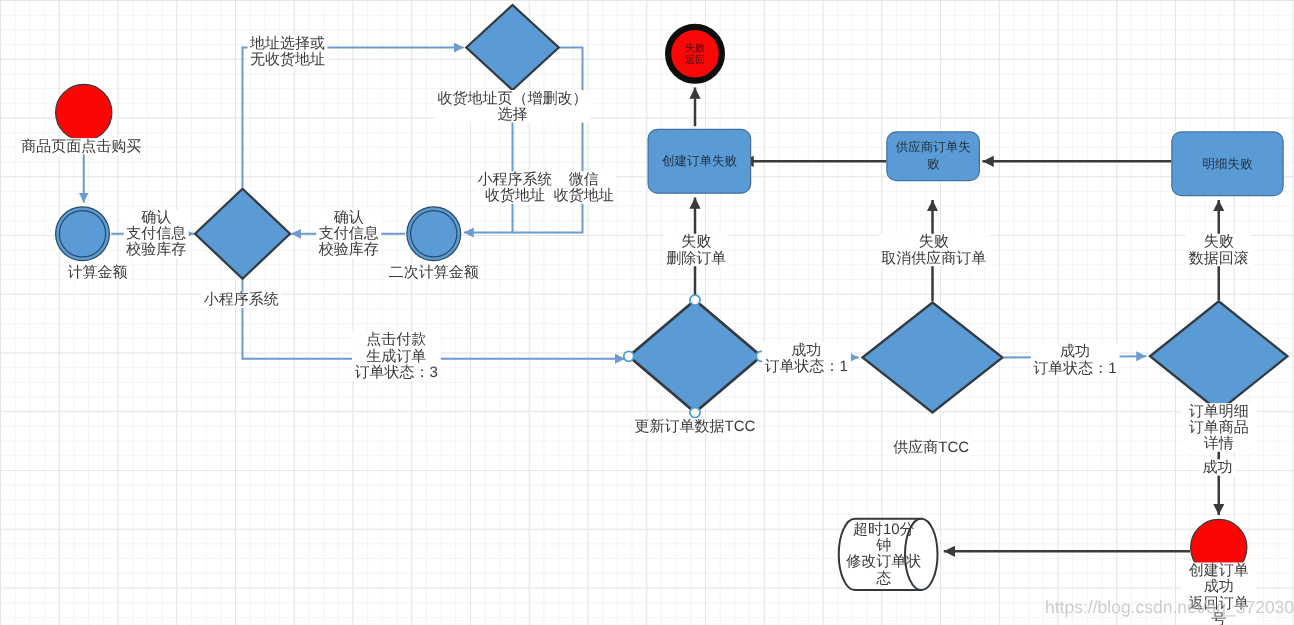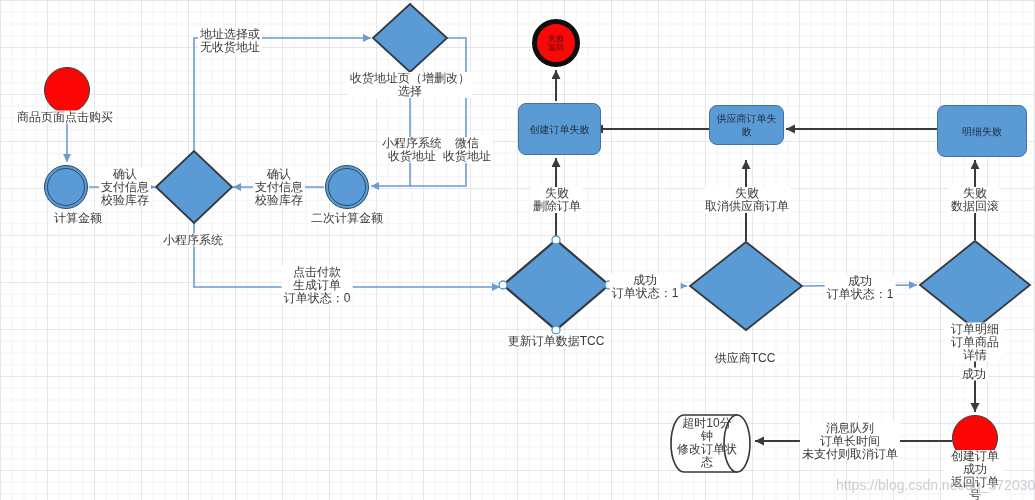--- a/index.html
+++ b/index.html
@@ -144,30 +144,27 @@
 支付信息
 校验库存</div>
   <div class="lbl" style="left:230px;top:41px;">地址选择或
 无收货地址</div>
   <div class="lbl" style="left:412px;top:150px;">小程序系统
 收货地址</div>
   <div class="lbl" style="left:467px;top:150px;">微信
 收货地址</div>
   <div class="lbl" style="left:317px;top:285px;">点击付款
 生成订单
-订单状态：0</div>
+订单状态：3</div>
   <div class="lbl" style="left:557px;top:200px;">失败
 删除订单</div>
   <div class="lbl" style="left:645px;top:287px;">成功
 订单状态：1</div>
   <div class="lbl" style="left:747px;top:200px;">失败
 取消供应商订单</div>
   <div class="lbl" style="left:860px;top:288px;">成功
 订单状态：1</div>
   <div class="lbl" style="left:975px;top:200px;">失败
 数据回滚</div>
   <div class="lbl" style="left:974px;top:374px;">成功</div>
-  <div class="lbl" style="left:850px;top:441px;">消息队列
-订单长时间
-未支付则取消订单</div>
 
   <div id="watermark">https://blog.csdn.net/qq_37203082</div>
 </div>
 
 </body></html>

